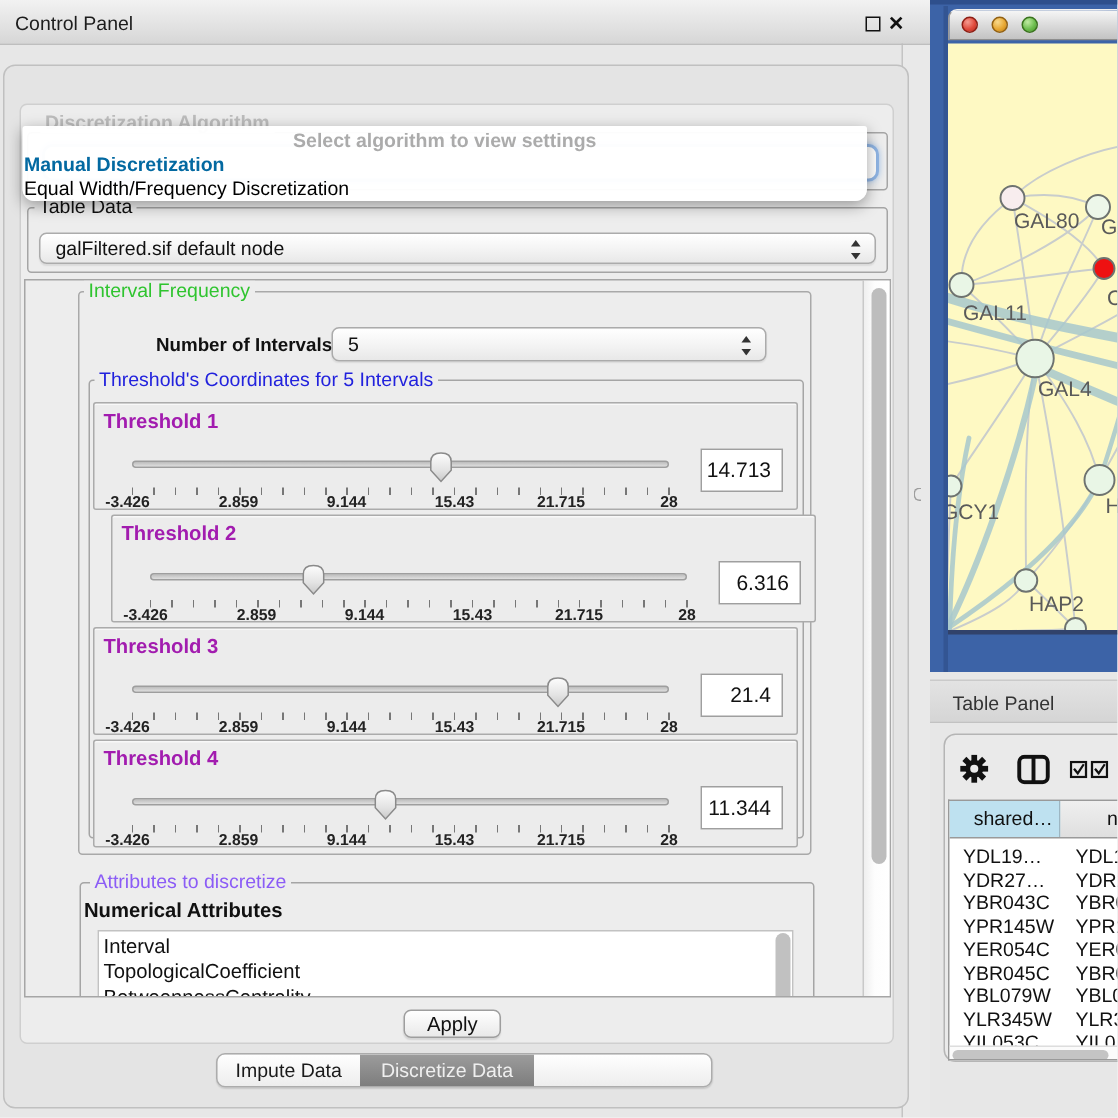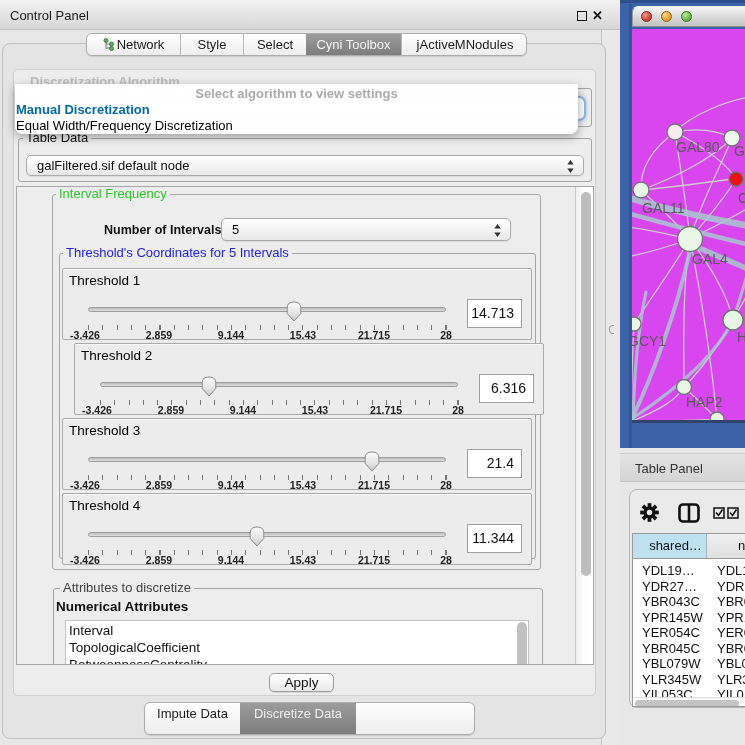--- a/index.html
+++ b/index.html
@@ -8,21 +8,21 @@
   background:#E9E9E9; font-family:"Liberation Sans", sans-serif; }
 .abs { position:absolute; }
 .groupbox { position:absolute; border:1px solid #A5A5A5; border-radius:3px; }
 .grouplabel { position:absolute; font-size:13px; line-height:14px; background:#EDEDED; padding:0 3px; white-space:nowrap; }
 .combo { position:absolute; border:1px solid #ABABAB; border-radius:5px;
   background:linear-gradient(#FFFFFF,#F2F2F2 60%,#E8E8E8); box-shadow:0 1px 1px rgba(0,0,0,0.08); }
 .combo .ctext { position:absolute; left:10px; top:0; font-size:13px; color:#111; }
 .arrows { position:absolute; width:9px; }
 .tpanel { position:absolute; left:45px; width:470px; height:72px; background:#ECECEC;
   border:1px solid #ABABAB; border-radius:2px; box-shadow:inset 0 1px 0 #F8F8F8; }
-.tphead { position:absolute; left:6px; top:4px; font-size:13.5px; font-weight:normal; color:#000000; }
+.tphead { position:absolute; left:6px; top:4px; font-size:13.5px; font-weight:bold; color:#a21caf; }
 .groove { position:absolute; left:25px; top:38px; width:358px; height:5px;
   background:linear-gradient(#BDBDBD,#DFDFDF); border:1px solid #9E9E9E; border-radius:3px; }
 .vbox { position:absolute; left:404px; top:30px; width:55px; height:29px; background:#FFFFFF;
   border:1px solid #9F9F9F; font-size:14px; color:#111; text-align:right; padding-right:7px; line-height:27px; }
 .slab { position:absolute; top:61px; line-height:10px; width:60px; margin-left:-30px; text-align:center;
   font-size:10.5px; font-weight:bold; color:#222; }
 .thumb { position:absolute; top:32px; width:16px; height:21px; }
 .row13 { font-size:13px; color:#111; white-space:nowrap; }
 .seg { display:block; position:absolute; top:0; height:100%; text-align:center; color:#1A1A1A; }
 </style>
@@ -33,33 +33,20 @@
 <div class="abs" style="left:0;top:0;width:602px;height:745px;background:#E7E7E7;border-right:1px solid #C4C4C4;"></div>
 <div class="abs" style="left:0;top:0;width:620px;height:30px;background:linear-gradient(#F2F2F2,#DFDFDF 70%,#D6D6D6);border-bottom:1px solid #BEBEBE;"></div>
 <div class="abs" style="left:10px;top:8px;font-size:13px;color:#1C1C1C;">Control Panel</div>
 <div class="abs" style="left:577px;top:11px;width:10px;height:10px;border:1.6px solid #111;"></div>
 <div class="abs" style="left:592px;top:8px;font-size:13px;font-weight:bold;color:#111;">✕</div>
 
 <div class="abs" style="left:2px;top:43px;width:604px;height:696px;background:#E4E4E4;border:1px solid #C0C0C0;border-radius:8px;"></div>
 
 <div class="abs" style="left:13px;top:69px;width:583px;height:627px;background:#EDEDED;border:1px solid #CFCFCF;border-radius:5px;"></div>
 
-<div class="abs" style="left:86px;top:33px;width:441px;height:23px;border:1px solid #ACACAC;border-radius:6px;background:linear-gradient(#FFFFFF,#EDEDED);box-shadow:0 1px 1px rgba(0,0,0,0.12);overflow:hidden;font-size:13px;line-height:21px;">
-  <span class="seg" style="left:0;width:93px;">
-    <svg width="12" height="14" style="vertical-align:-3px;margin-right:2px;" viewBox="0 0 12 14">
-      <path d="M3 3 L3 11 M3 6 L8 6 M3 10 L8 10" stroke="#777" stroke-width="1" fill="none"></path>
-      <circle cx="3" cy="2.5" r="2" fill="#63B05E" stroke="#2F6D2C" stroke-width="0.8"></circle>
-      <circle cx="8.5" cy="6" r="2" fill="#63B05E" stroke="#2F6D2C" stroke-width="0.8"></circle>
-      <circle cx="8.5" cy="10.5" r="2" fill="#63B05E" stroke="#2F6D2C" stroke-width="0.8"></circle>
-    </svg>Network</span>
-  <span class="seg" style="left:93px;width:63px;border-left:1px solid #B9B9B9;">Style</span>
-  <span class="seg" style="left:156px;width:63px;border-left:1px solid #B9B9B9;">Select</span>
-  <span class="seg" style="left:219px;width:95px;background:linear-gradient(#9C9C9C,#7D7D7D);color:#F4F4F4;">Cyni Toolbox</span>
-  <span class="seg" style="left:314px;width:127px;border-left:1px solid #B9B9B9;">jActiveMNodules</span>
-</div>
 
 <div class="groupbox" style="left:18px;top:88px;width:574px;height:39px;"></div>
 <div class="grouplabel" style="left:27px;top:75px;font-weight:bold;color:#BCBCBC;">Discretization Algorithm</div>
 <div class="abs" style="left:28px;top:96px;width:558px;height:25px;border:2px solid #8FB4E3;border-radius:7px;background:#FDFDFD;box-shadow:0 0 4px #9DBFE8;"></div>
 
 <div class="groupbox" style="left:18px;top:138px;width:574px;height:44px;"></div>
 <div class="grouplabel" style="left:23px;top:131px;color:#111;">Table Data</div>
 <div class="combo" style="left:26px;top:155px;width:558px;height:21px;">
   <span class="ctext" style="line-height:19px;">galFiltered.sif default node</span>
   <svg class="arrows" style="right:8px;top:4px;" width="8" height="13" viewBox="0 0 8 13">
@@ -155,53 +142,53 @@
         <span class="slab" style="left:240px;">15.43</span>
         <span class="slab" style="left:311px;">21.715</span>
         <span class="slab" style="left:383px;">28</span>
     <svg class="thumb" style="left:186px;" width="16" height="21" viewBox="0 0 16 21">
           <path d="M1.2 6.8 Q1.2 1 8 1 Q14.8 1 14.8 6.8 L14.8 12.5 L8 20 L1.2 12.5 Z" fill="url(#thg)" stroke="#8A8A8A"></path>
         </svg>
     <div class="vbox">11.344</div>
   </div>
 
   <div class="groupbox" style="left:36px;top:401px;width:490px;height:90px;"></div>
-  <div class="grouplabel" style="left:43px;top:394px;color:#404040;">Attributes to discretize</div>
+  <div class="grouplabel" style="left:43px;top:394px;color:#8b5cf6;">Attributes to discretize</div>
   <div class="abs row13" style="left:39px;top:412px;font-weight:bold;font-size:13.5px;">Numerical Attributes</div>
   <div class="abs" style="left:48px;top:433px;width:464px;height:60px;background:#FFFFFF;border:1px solid #C2C2C2;overflow:hidden;">
     <div class="row13" style="position:absolute;left:3px;top:2px;font-size:13.5px;">Interval</div>
     <div class="row13" style="position:absolute;left:3px;top:19px;font-size:13.5px;">TopologicalCoefficient</div>
     <div class="row13" style="position:absolute;left:3px;top:36px;font-size:13.5px;">BetweennessCentrality</div>
     <div class="abs" style="right:1px;top:1px;width:10px;height:58px;background:#C1C1C1;border-radius:5px;"></div>
   </div>
 </div>
 
 <div class="abs" style="left:269px;top:673px;width:65px;height:19px;border:1px solid #9E9E9E;border-radius:5px;background:linear-gradient(#FFFFFF,#E9E9E9);text-align:center;font-size:13.5px;line-height:17px;color:#111;box-shadow:0 1px 1px rgba(0,0,0,0.1);">Apply</div>
 
-<div class="abs" style="left:144px;top:702px;width:331px;height:33px;border:1px solid #ACACAC;border-radius:6px;background:linear-gradient(#FFFFFF,#EDEDED);box-shadow:0 1px 1px rgba(0,0,0,0.12);overflow:hidden;font-size:13px;line-height:21px;">
+<div class="abs" style="left:144px;top:702px;width:331px;height:23px;border:1px solid #ACACAC;border-radius:6px;background:linear-gradient(#FFFFFF,#EDEDED);box-shadow:0 1px 1px rgba(0,0,0,0.12);overflow:hidden;font-size:13px;line-height:21px;">
   <span class="seg" style="left:0;width:95px;">Impute Data</span>
   <span class="seg" style="left:95px;width:116px;background:linear-gradient(#9C9C9C,#7D7D7D);color:#EFEFEF;">Discretize Data</span>
 </div>
 
 <div class="abs" style="left:15px;top:84px;width:563px;height:50px;background:rgba(255,255,255,0.97);border-radius:2px 2px 8px 8px;box-shadow:0 3px 10px rgba(0,0,0,0.35);"></div>
 <div class="abs" style="left:15px;top:86px;width:563px;text-align:center;font-size:13px;font-weight:bold;color:#ABABAB;">Select algorithm to view settings</div>
 <div class="abs" style="left:16px;top:102px;font-size:13px;font-weight:bold;color:#0369a1;">Manual Discretization</div>
 <div class="abs" style="left:16px;top:118px;font-size:13px;color:#000;">Equal Width/Frequency Discretization</div>
 
 <div class="abs" style="left:609px;top:325px;width:5px;height:9px;border:1.5px solid #9E9E9E;border-right:none;border-radius:4px 0 0 4px;"></div>
 <div class="abs" style="left:620px;top:0;width:125px;height:448px;background:#3C63A7;"></div>
 <div class="abs" style="left:620px;top:0;width:125px;height:3px;background:#2E4F8C;"></div>
 <div class="abs" style="left:629px;top:4px;width:3px;height:444px;background:#2C4A83;opacity:0.55;"></div>
 
 <div class="abs" style="left:632px;top:6px;width:113px;height:21px;background:linear-gradient(#F6F6F6,#D9D9D9 55%,#C3C3C3);border-top:1px solid #EFEFEF;border-left:1px solid #9A9A9A;border-bottom:1px solid #8E8E8E;border-radius:6px 0 0 0;"></div>
 <div class="abs" style="left:641px;top:11px;width:11px;height:11px;border-radius:50%;background:radial-gradient(circle at 35% 30%,#F49B90,#E04A3C 55%,#B02A1E);border:0.5px solid #8E1F15;"></div>
 <div class="abs" style="left:661px;top:11px;width:11px;height:11px;border-radius:50%;background:radial-gradient(circle at 35% 30%,#F8D98C,#E8A833 55%,#BE7E15);border:0.5px solid #936112;"></div>
 <div class="abs" style="left:681px;top:11px;width:11px;height:11px;border-radius:50%;background:radial-gradient(circle at 35% 30%,#C0EBA2,#6DBE4F 55%,#499427);border:0.5px solid #3A741E;"></div>
 
-<div class="abs" style="left:632px;top:29px;width:113px;height:393px;background:#d946ef;overflow:hidden;">
+<div class="abs" style="left:632px;top:29px;width:113px;height:393px;background:#fef9c3;overflow:hidden;">
 <svg width="113" height="393" viewBox="0 0 113 393">
   <g fill="none" stroke="#C9CDCC" stroke-width="1.3">
     <path d="M118 68 C 95 72 60 85 43 103"></path>
     <path d="M43 103 C 20 120 8 140 9 161"></path>
     <path d="M43 103 C 70 98 88 103 100 109"></path>
     <path d="M43 103 C 75 120 95 135 104 150"></path>
     <path d="M43 103 C 50 150 55 180 58 210"></path>
     <path d="M9 161 C 40 150 80 130 100 109"></path>
     <path d="M9 161 C 45 158 80 152 104 150"></path>
     <path d="M9 161 C 30 180 45 195 58 210"></path>

